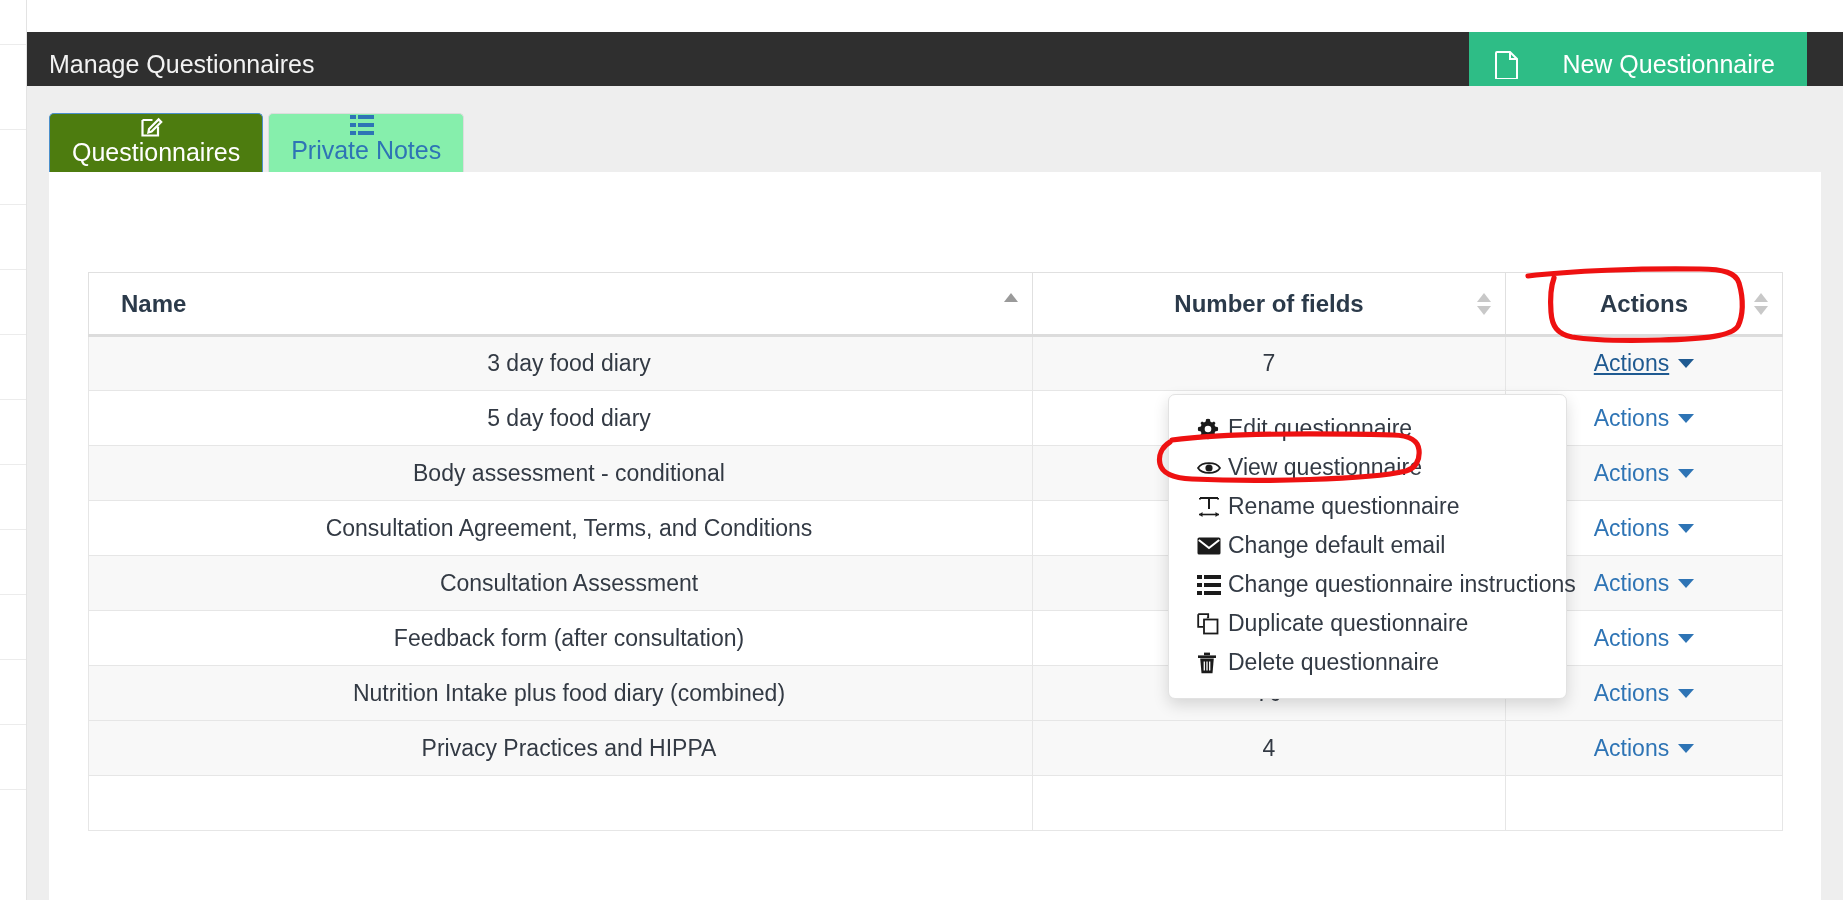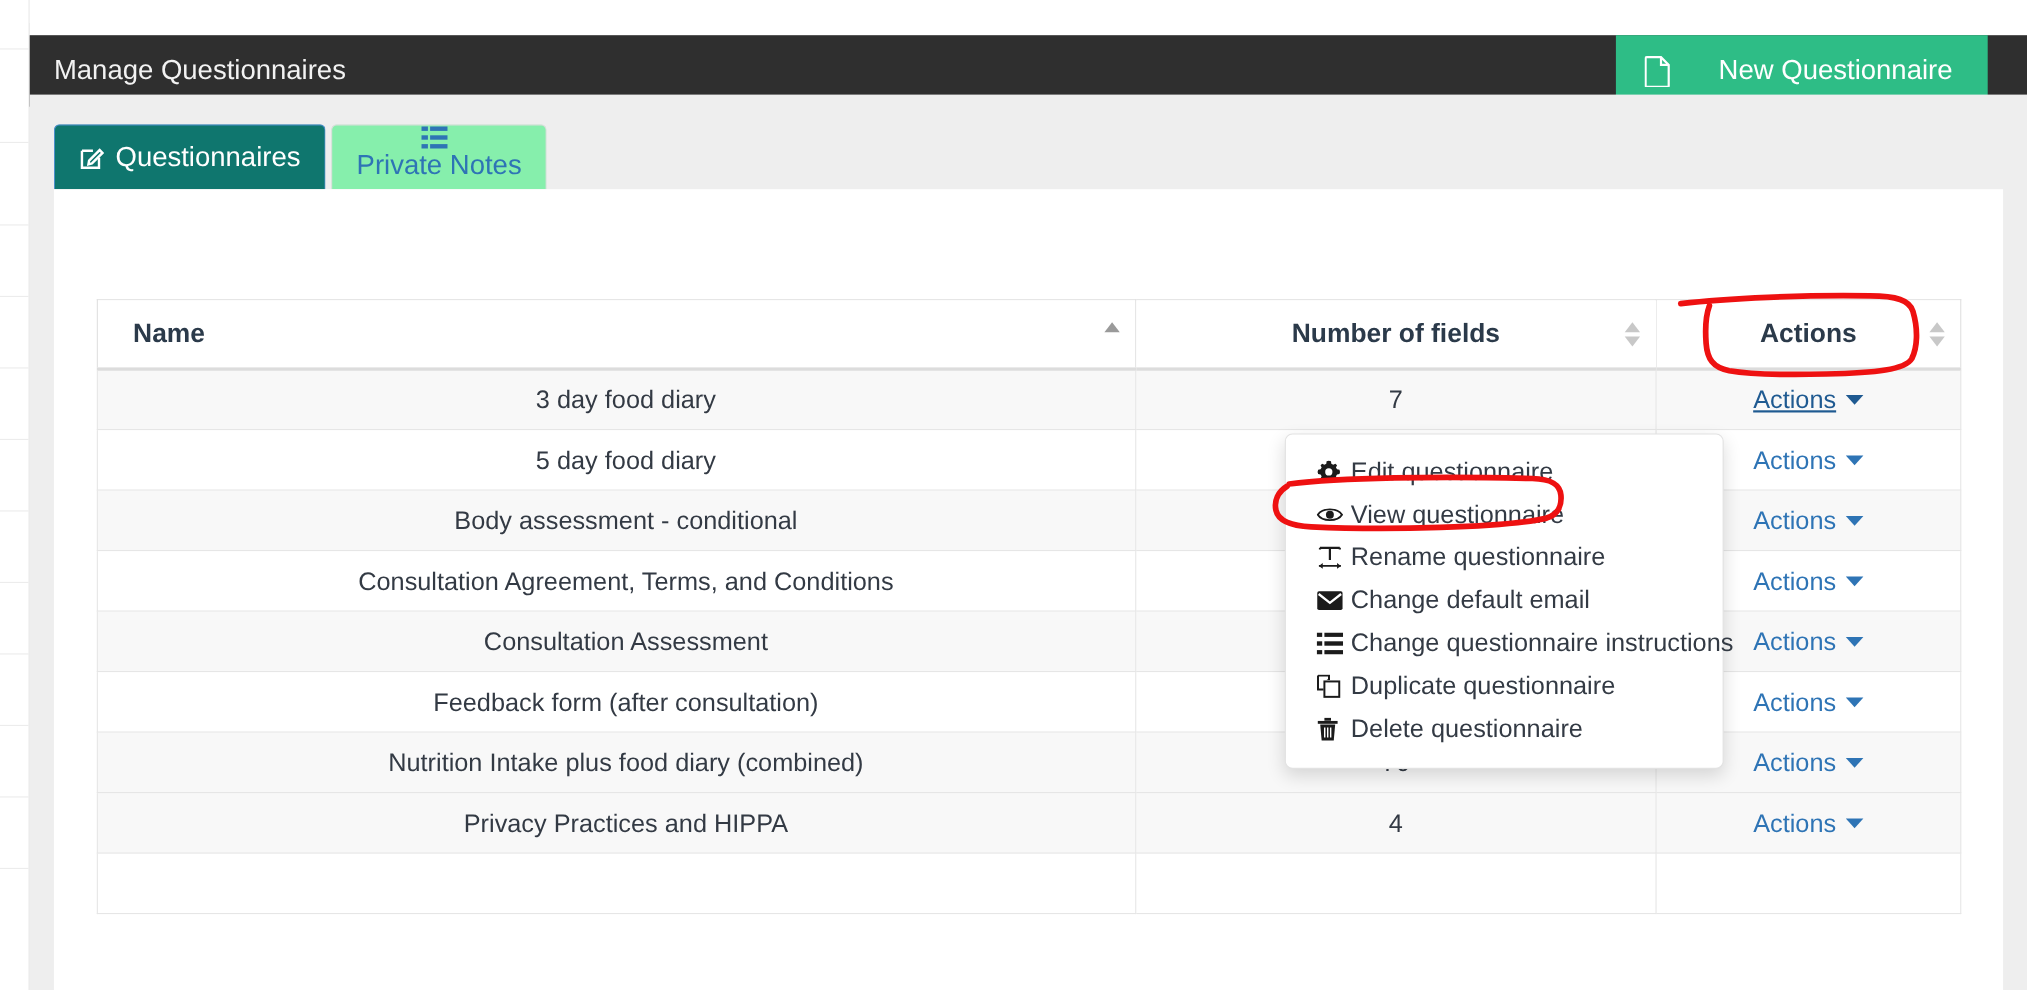--- a/index.html
+++ b/index.html
@@ -99,23 +99,24 @@
     padding: 0 22px;
     font-size: 25px;
     box-sizing: border-box;
     border: 1px solid #dddddd;
     border-bottom: none;
     border-radius: 5px 5px 0 0;
     cursor: pointer;
     white-space: nowrap;
   }
   .tab.active {
-    background: #0f766e;
+    background: #4d7c0f;
     color: #ffffff;
     border-color: #4b8fcb;
+    flex-direction: column;
   }
   .tab.inactive {
     background: #86efac;
     color: #2e74b5;
     margin-left: 5px;
     flex-direction: column;
   }
   .tab .ico { margin-right: 9px; display: inline-flex; align-items: center; }
 
   

